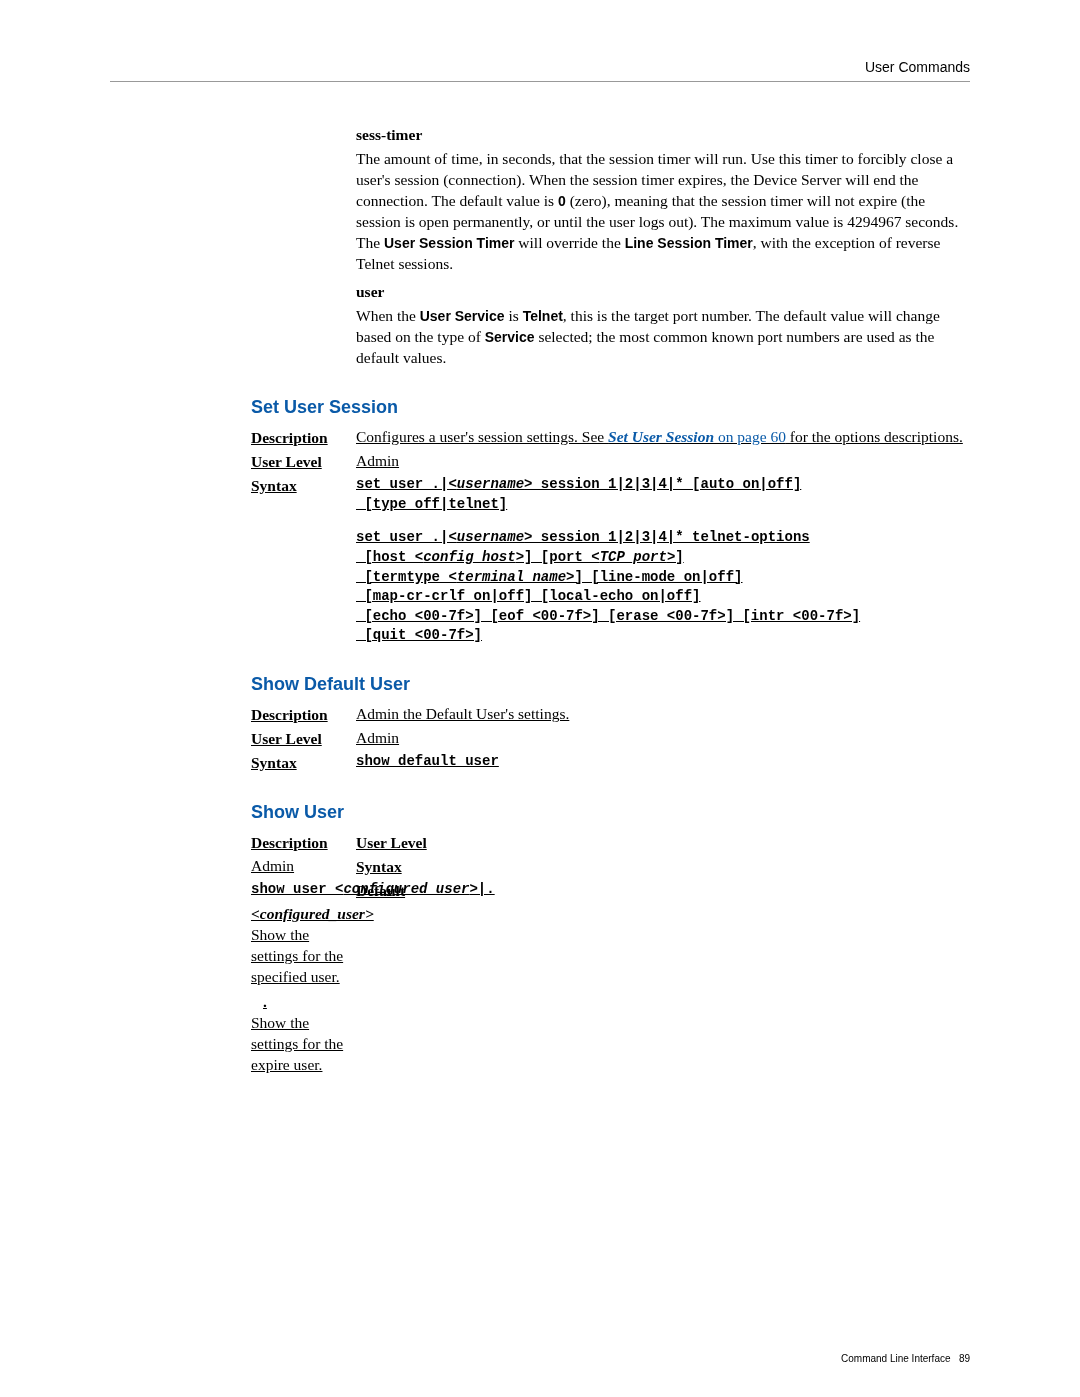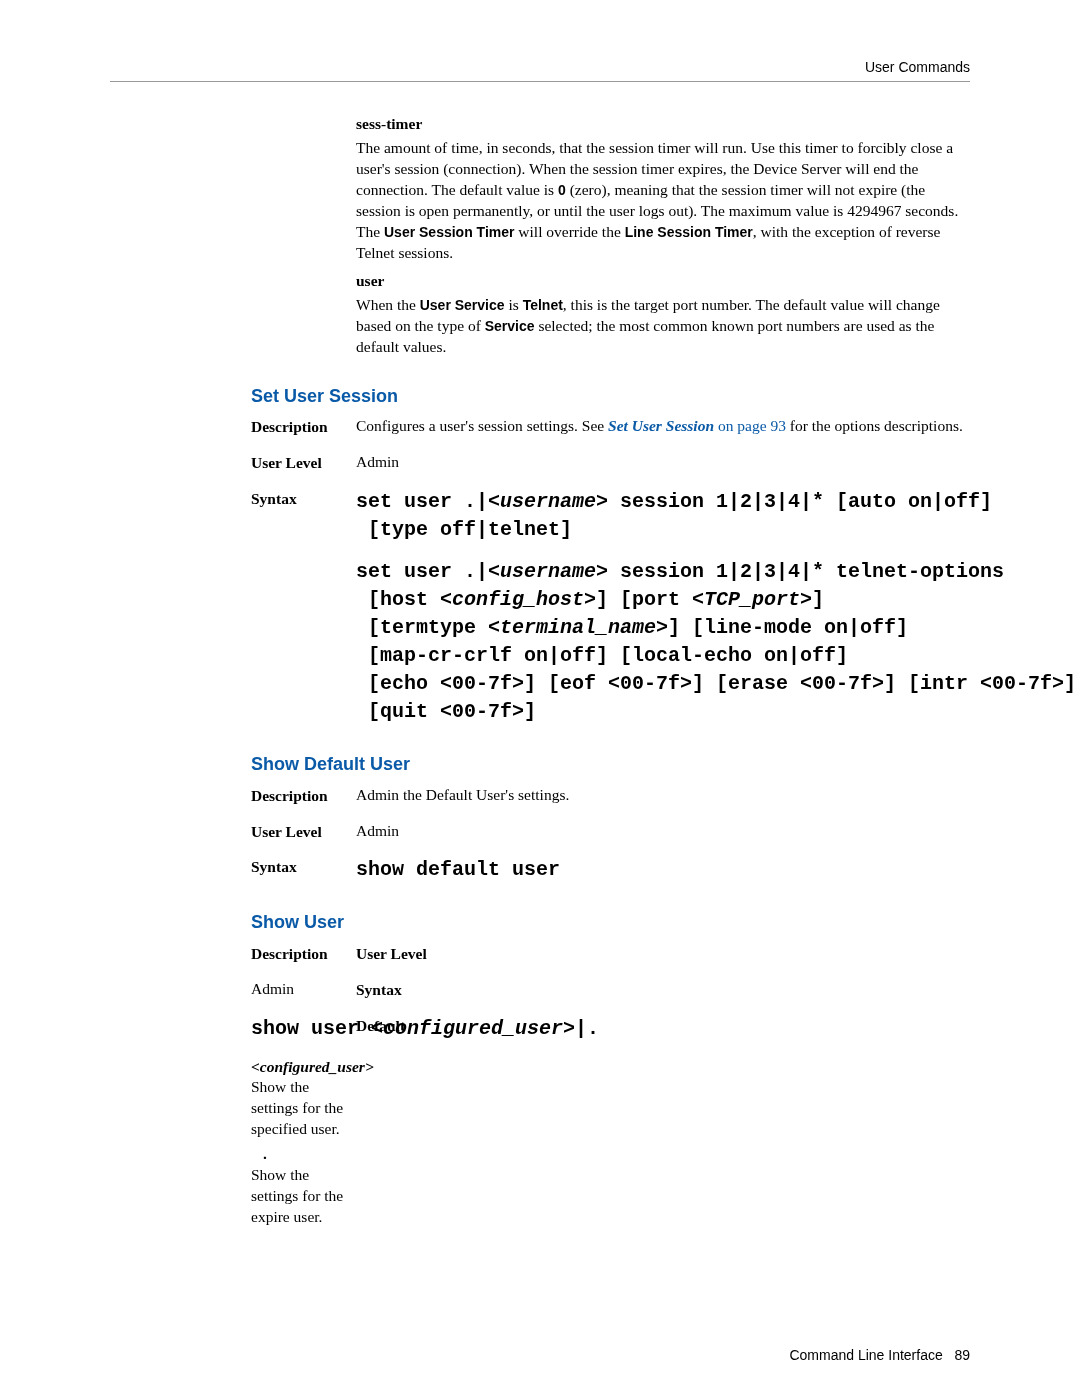--- a/index.html
+++ b/index.html
@@ -9,21 +9,21 @@
     font-size: 15.5px;
     color: #000;
     background: #fff;
     line-height: 1.35;
   }
   .page {
     width: 1080px;
     height: 1397px;
     position: relative;
     box-sizing: border-box;
-    padding: 44px 110px 30px 205px;
+    padding: 55px 110px 30px 205px;
   }
   .header-right {
     position: absolute;
     top: 58px;
     right: 110px;
     font-family: Arial, Helvetica, sans-serif;
     font-size: 14px;
   }
   .hr {
     position: absolute;
@@ -53,59 +53,60 @@
     color: #0a5aa8;
     font-family: Arial, Helvetica, sans-serif;
     font-weight: bold;
     font-size: 18px;
     margin-top: 26px;
     margin-bottom: 8px;
   }
   .def-table {
     display: grid;
     grid-template-columns: 105px 1fr;
-    row-gap: 14px;
+    row-gap: 2px;
     align-items: start;
+    text-decoration: underline;
   }
   .def-label {
     font-weight: bold;
     padding-top: 1px;
   }
   .def-value { }
   .link {
     color: #0a5aa8;
     font-style: italic;
     font-weight: bold;
   }
   .link-page {
     color: #0a5aa8;
   }
   pre.mono {
     font-family: "Courier New", Courier, monospace;
-    font-size: 20px;
+    font-size: 14px;
     font-weight: bold;
     margin: 0;
     white-space: pre;
     line-height: 1.4;
   }
   pre.mono .it { font-style: italic; }
   .opt-name {
     font-weight: bold;
     font-style: italic;
   }
   .opt-dot {
     font-weight: bold;
     margin-top: 4px;
   }
   .footer {
     position: absolute;
     bottom: 32px;
     right: 110px;
     font-family: Arial, Helvetica, sans-serif;
-    font-size: 14px;
+    font-size: 10px;
   }
 </style>
 </head>
 <body>
 
 <div class="page">
   <div class="header-right">User Commands</div>
   <div class="hr"></div>
 
   <div class="content">
@@ -121,21 +122,21 @@
       <div class="option-title">user</div>
       <div class="option-body">
         <span>When the </span><span class="b sans">User Service</span><span> is </span><span class="b sans">Telnet</span><span>, this is the target port number. The default value will change based on the type of </span><span class="b sans">Service</span><span> selected; the most common known port numbers are used as the default values.</span>
       </div>
     </div>
 
     <div class="section-heading">Set User Session</div>
     <div class="def-table">
       <div class="def-label">Description</div>
       <div class="def-value">
-        <span>Configures a user's session settings. See </span><span class="link">Set User Session</span><span class="link-page"> on page 93</span><span> for the options descriptions.</span>
+        <span>Configures a user's session settings. See </span><span class="link">Set User Session</span><span class="link-page"> on page 60</span><span> for the options descriptions.</span>
       </div>
 
       <div class="def-label">User Level</div>
       <div class="def-value">Admin</div>
 
       <div class="def-label">Syntax</div>
       <div class="def-value">
 <pre class="mono">set user .|&lt;<span class="it">username</span>&gt; session 1|2|3|4|* [auto on|off]
  [type off|telnet]</pre>
         <div style="height:14px"></div>

